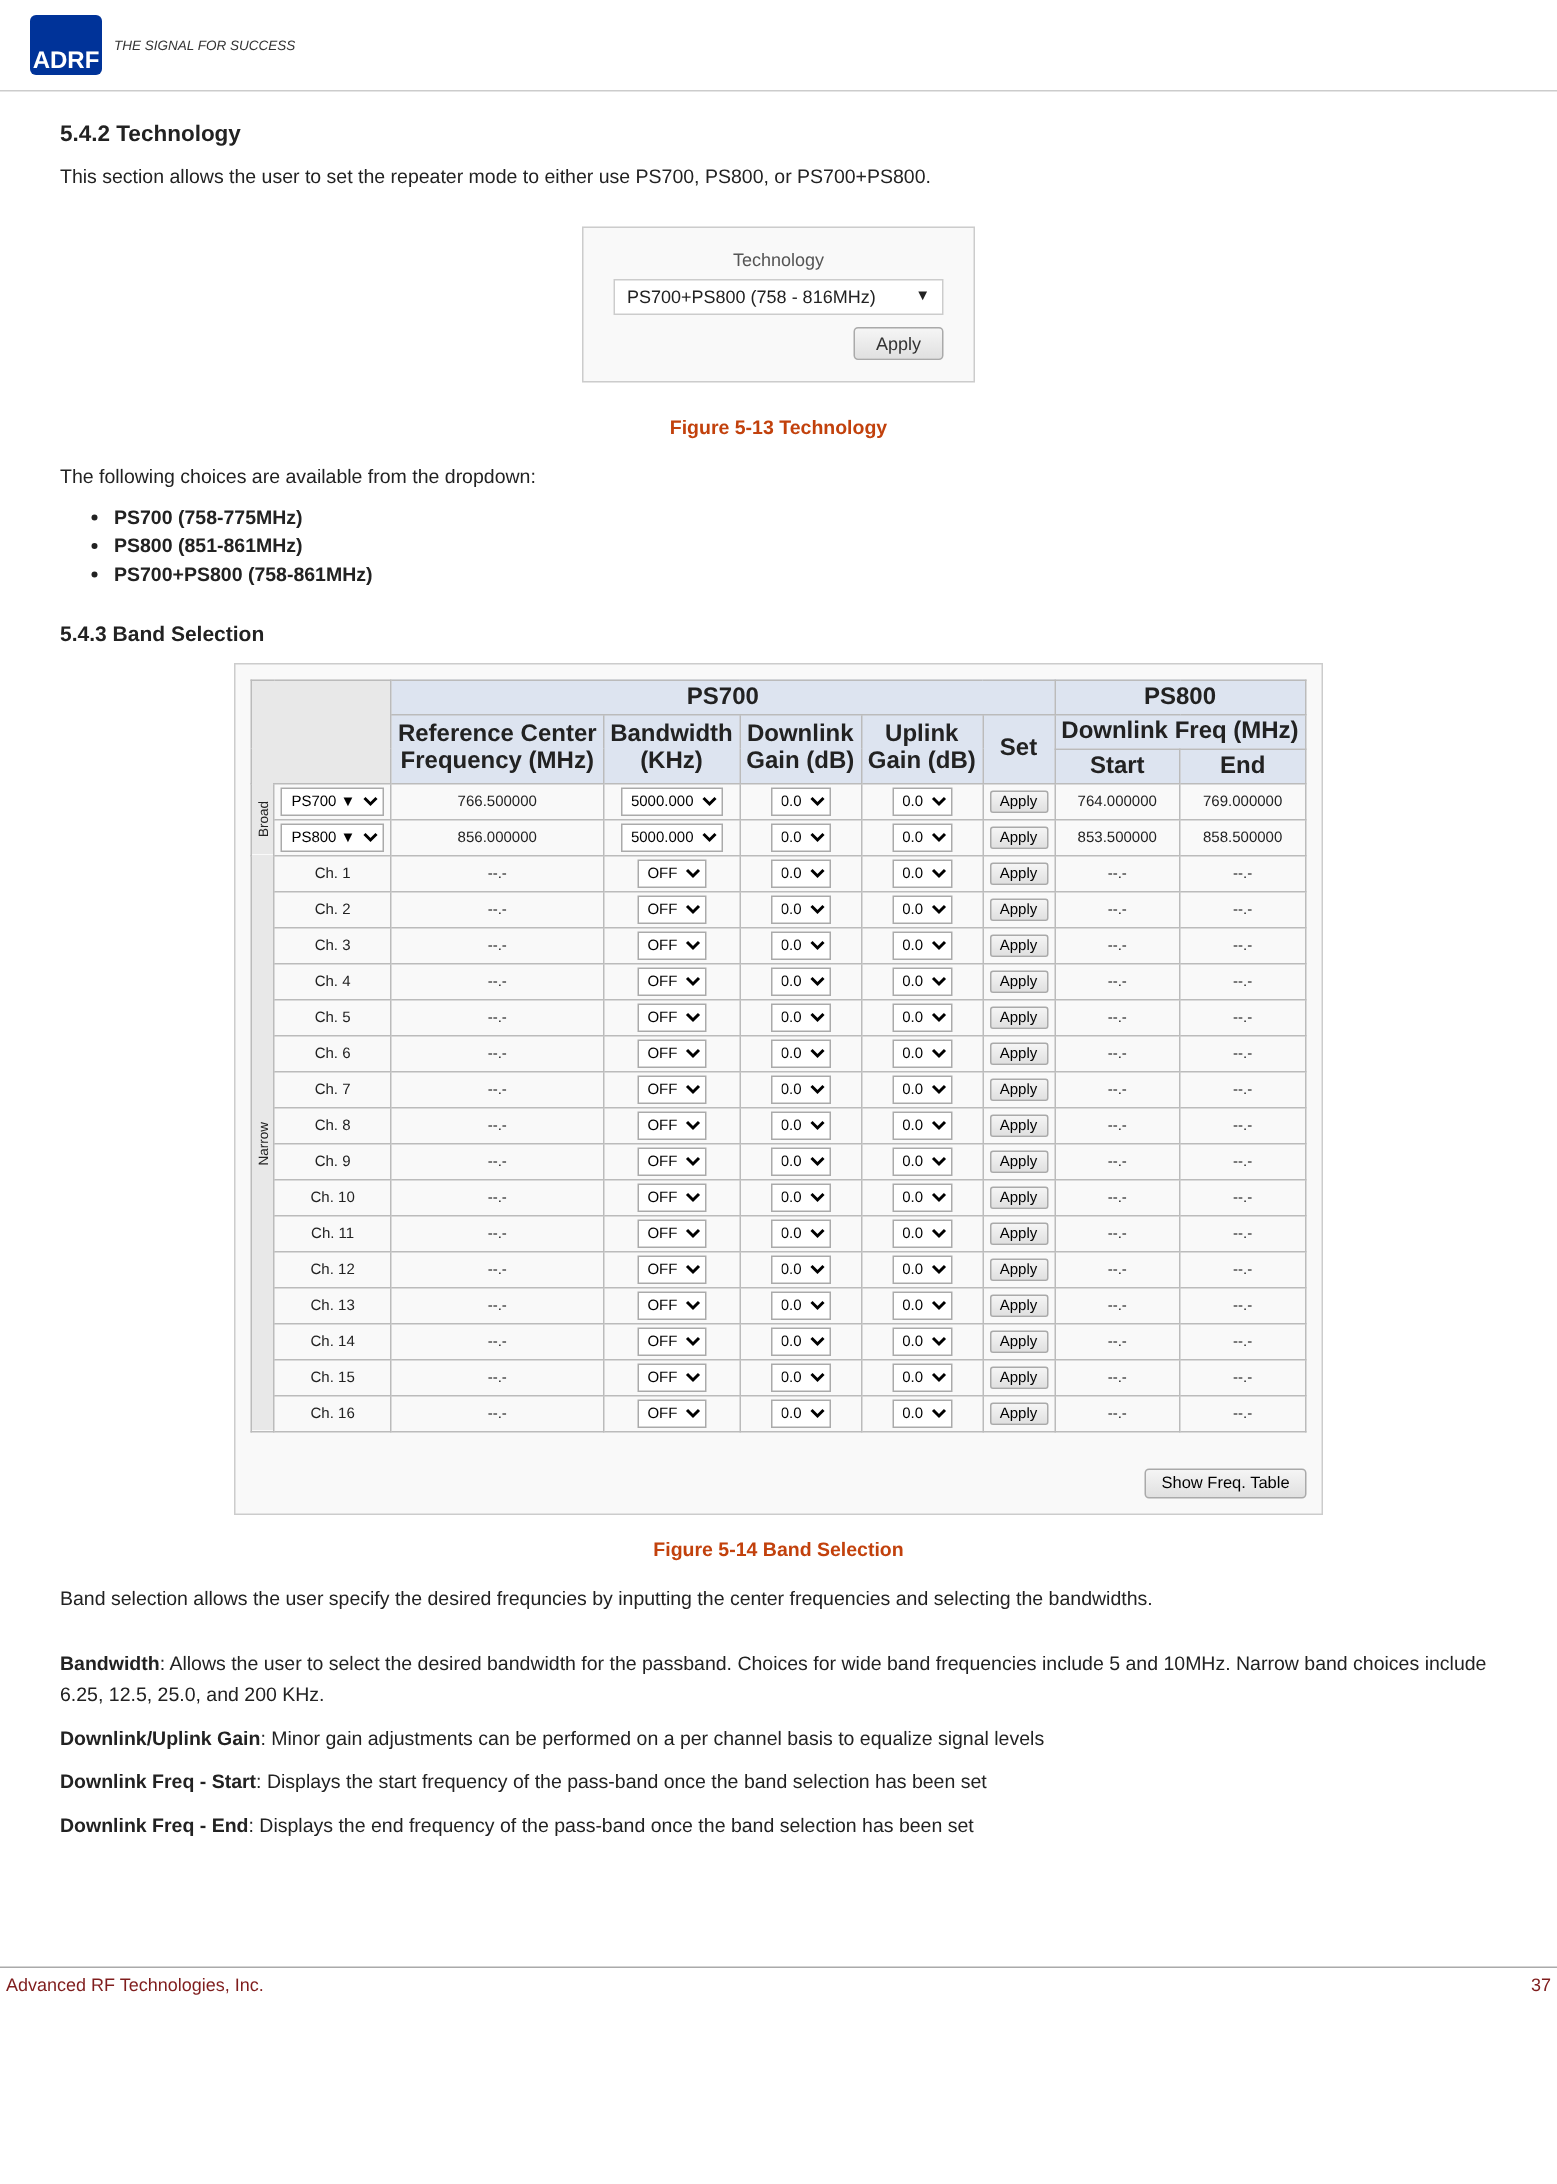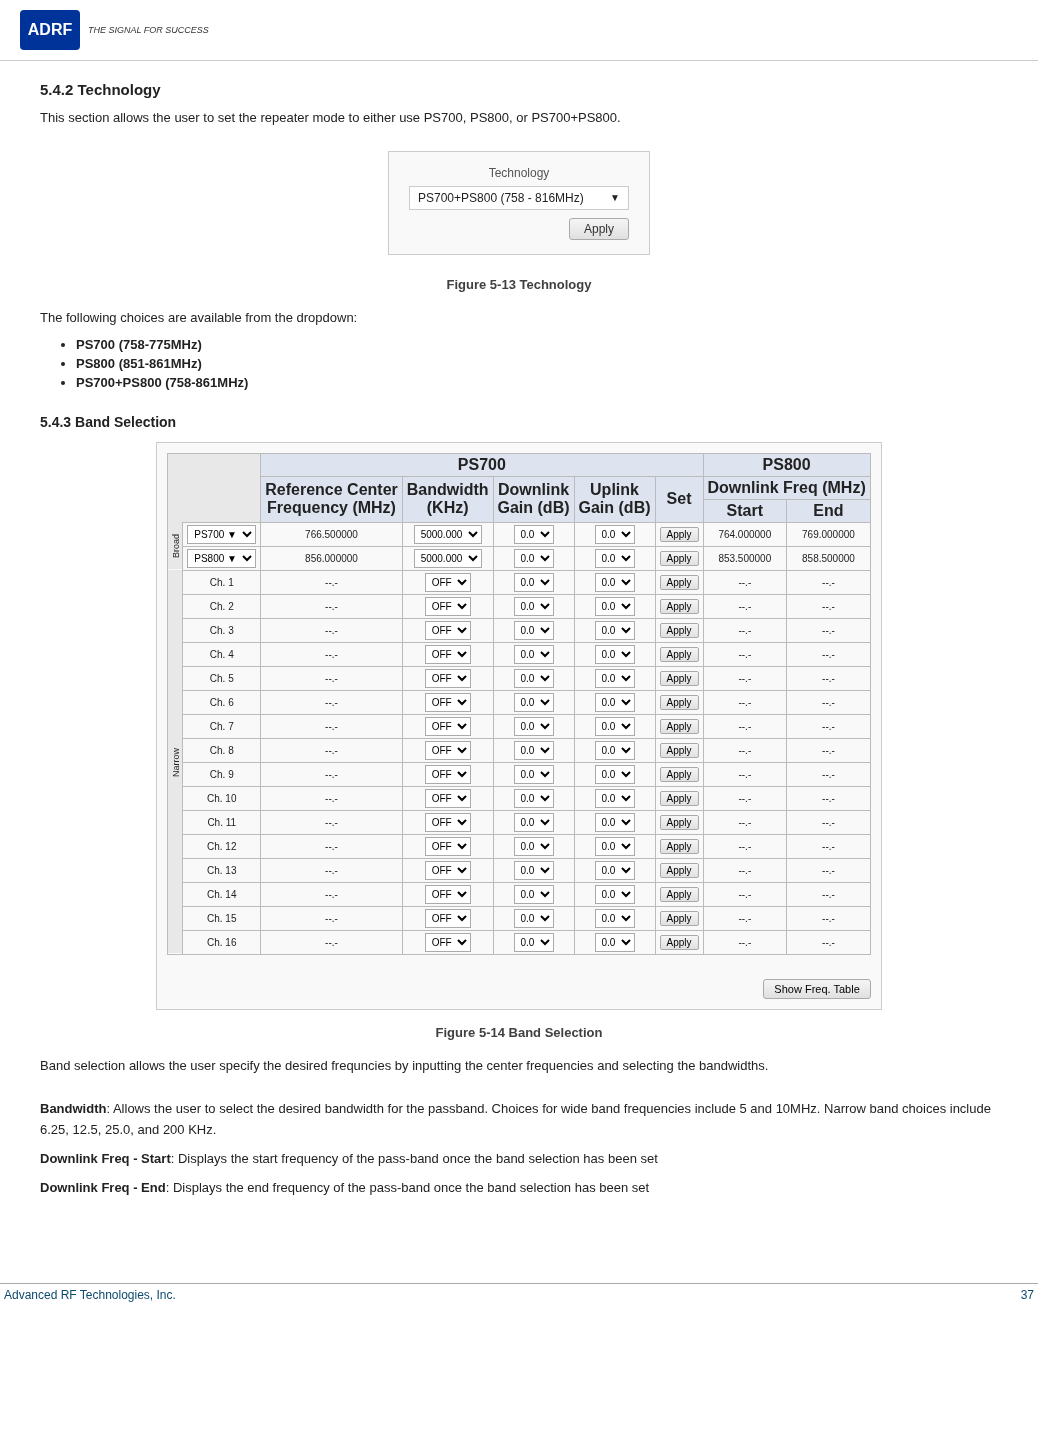--- a/index.html
+++ b/index.html
@@ -16,25 +16,25 @@
       display: flex;
       align-items: center;
       padding: 10px 20px;
       border-bottom: 1px solid #ccc;
     }
     .logo-area {
       display: flex;
       align-items: center;
     }
     .logo-box {
-      width: 60px;
+      width: 48px;
       height: 40px;
       background: #003399;
       display: flex;
-      align-items: center;
+      align-items: flex-end;
       justify-content: center;
       border-radius: 4px;
       margin-right: 8px;
     }
     .logo-text {
       color: #fff;
       font-weight: bold;
       font-size: 16px;
     }
     .logo-sub {
@@ -72,21 +72,21 @@
     }
     .figure-center {
       text-align: center;
       margin: 12px 0;
     }
     .figure-caption {
       text-align: center;
       font-size: 13px;
       font-weight: bold;
       margin: 6px 0 16px 0;
-      color: #404040;
+      color: #c2410c;
     }
     .tech-label {
       font-size: 12px;
       color: #555;
       margin-bottom: 6px;
     }
     .tech-select {
       display: flex;
       align-items: center;
       border: 1px solid #ccc;
@@ -176,21 +176,21 @@
       float: right;
     }
     .footer-line {
       border-top: 1px solid #aaa;
       margin: 20px 0 4px 0;
     }
     .footer-text {
       display: flex;
       justify-content: space-between;
       font-size: 12px;
-      color: #0c4a6e;
+      color: #7f1d1d;
       padding: 0 4px;
     }
     .bold-term {
       font-weight: bold;
     }
   </style>
 </head>
 <body>
 
 <div class="header">
@@ -451,20 +451,23 @@
     </div>
 
     <div class="figure-caption">Figure 5-14   Band Selection</div>
 
     <p>Band selection allows the user specify the desired frequncies by inputting the center frequencies and selecting the bandwidths.</p>
     <br>
     <p>
       <span class="bold-term">Bandwidth</span><span>:  Allows the user to select the desired bandwidth for the passband. Choices for wide band frequencies include 5 and 10MHz.  Narrow band choices include 6.25, 12.5, 25.0, and 200 KHz.</span>
     </p>
     <p>
+      <span class="bold-term">Downlink/Uplink Gain</span><span>: Minor gain adjustments can be performed on a per channel basis to equalize signal levels</span>
+    </p>
+    <p>
       <span class="bold-term">Downlink Freq - Start</span><span>: Displays the start frequency of the pass-band once the band selection has been set</span>
     </p>
     <p>
       <span class="bold-term">Downlink Freq - End</span><span>: Displays the end frequency of the pass-band once the band selection has been set</span>
     </p>
   </div>
 
 </div>
 
 <div class="footer-line"></div>

